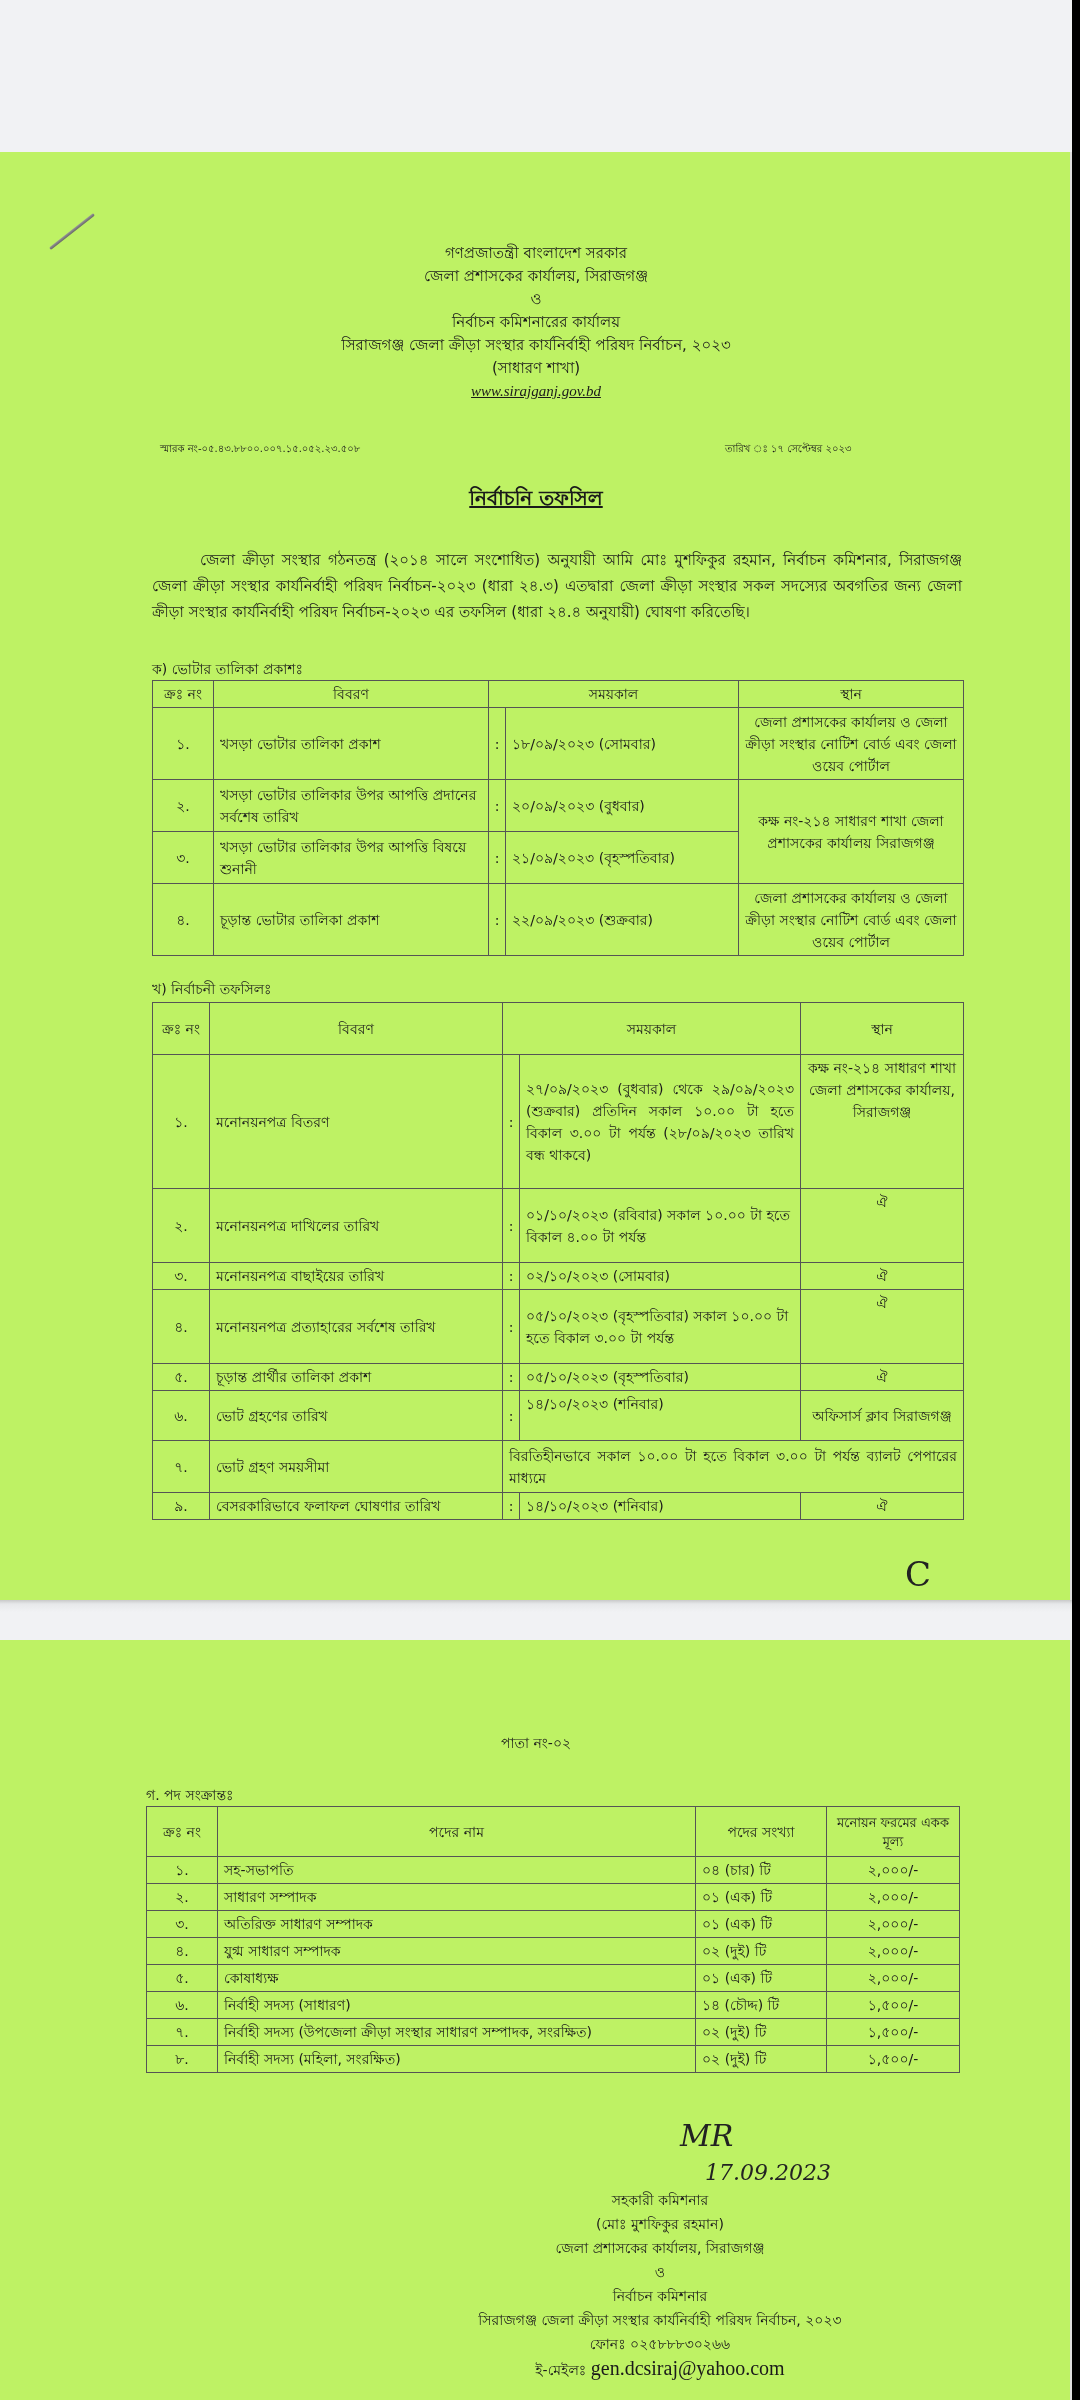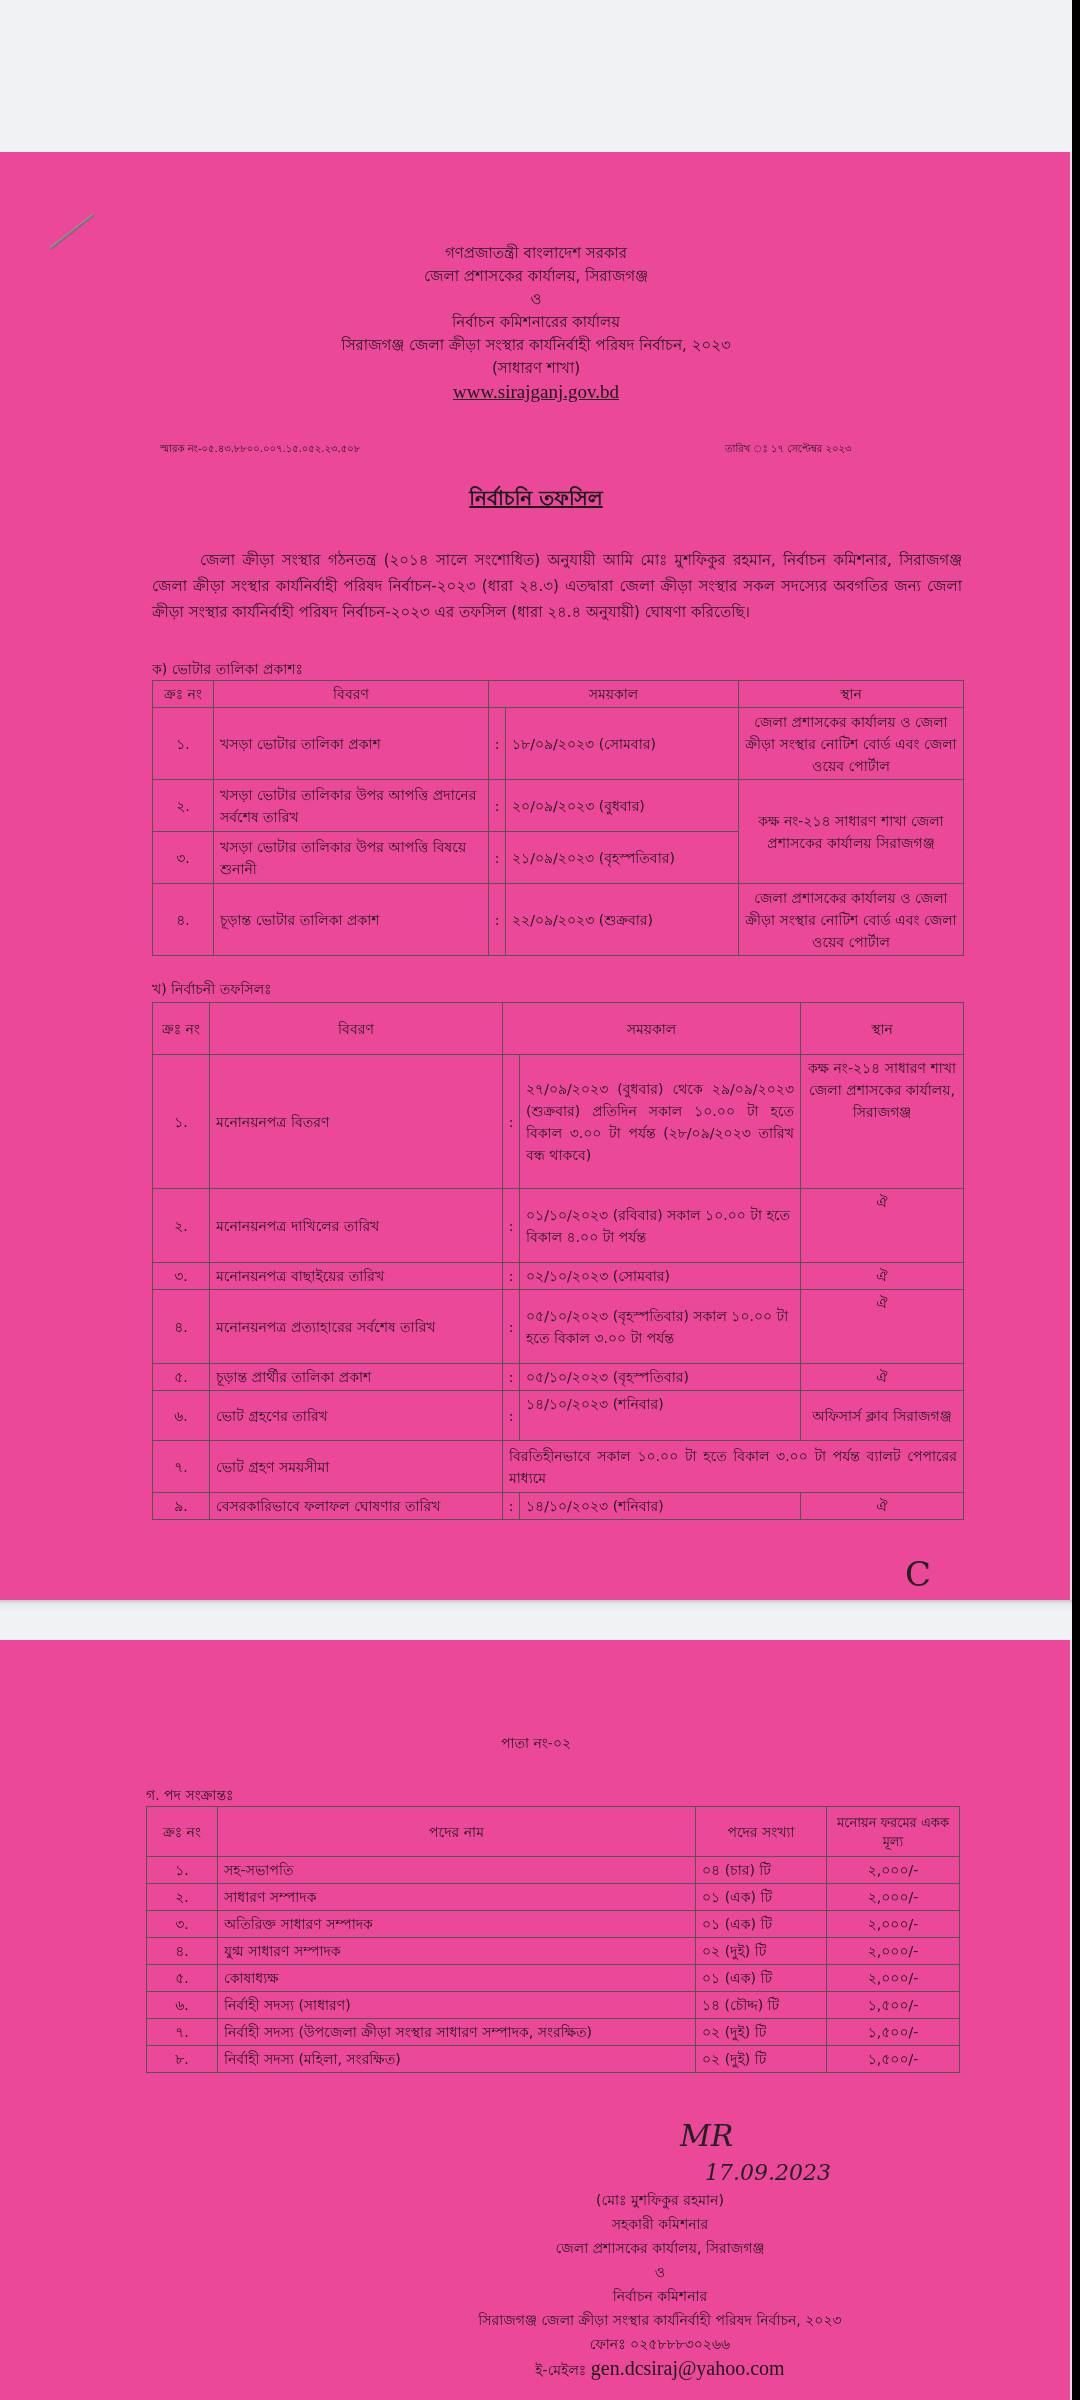--- a/index.html
+++ b/index.html
@@ -7,31 +7,31 @@
     width:1080px; height:2400px; overflow:hidden;
     background:#000;
     font-family:"DejaVu Sans", sans-serif;
     color:#1a1a1a;
   }
   .viewer {
     position:absolute; left:0; top:0; width:1072px; height:2400px;
     background:#f1f2f4;
   }
   .page {
-    position:absolute; left:0; width:1072px; background:#ec4899;
+    position:absolute; left:0; width:1072px; background:#bef264;
     box-shadow: inset -2px 0 0 #e0e0e0;
   }
   #page1 { top:152px; height:1448px; }
   #page2 { top:1640px; height:760px; }
   .gapshade { position:absolute; left:0; width:1072px; top:1600px; height:40px;
     background:linear-gradient(#c9c9c9 0px,#e7e8ea 4px,#f1f2f4 12px); }
   .slash { position:absolute; left:44px; top:78px; width:56px; height:3px;
     background:linear-gradient(#999,#666); transform:rotate(-38deg); border-radius:2px; }
   .center { position:absolute; left:0; width:1072px; text-align:center; font-size:15px; line-height:23px; }
-  .url { font-family:"Liberation Serif", serif; font-size:19px; text-decoration:underline; }
+  .url { font-family:"Liberation Serif", serif; font-size:15px; text-decoration:underline;font-style:italic; }
   .memo { position:absolute; font-size:10px; }
   .title { font-size:20px; text-decoration:underline; font-weight:bold; }
   .para { position:absolute; left:152px; width:810px; font-size:15px; line-height:26px; text-align:justify; text-indent:48px; }
   .sectlabel { position:absolute; font-size:14px; }
   table { position:absolute; border-collapse:collapse; font-size:14px; }
   td, th { border:1px solid #555; padding:2px 6px; vertical-align:middle; line-height:22px; font-weight:normal; }
   th { text-align:center; }
   td.c { text-align:center; }
   td.colon { width:8px; padding:0 4px; text-align:center; border-right:1px solid #555; }
   td.top { vertical-align:top;margin-top:6px; }
@@ -239,22 +239,22 @@
         <td>০২ (দুই) টি</td>
         <td class="c">১,৫০০/-</td>
       </tr>
     </tbody>
       </table>
 
     <div class="sig" style="left:680px; top:478px; font-size:30px;">MR</div>
     <div class="sig" style="left:705px; top:520px;">17.09.2023</div>
 
     <div class="center" style="left:300px; width:720px; top:548px; font-size:14px; line-height:24px;">
+      <div>সহকারী কমিশনার</div>
       <div>(মোঃ মুশফিকুর রহমান)</div>
-      <div>সহকারী কমিশনার</div>
       <div>জেলা প্রশাসকের কার্যালয়, সিরাজগঞ্জ</div>
       <div>ও</div>
       <div>নির্বাচন কমিশনার</div>
       <div>সিরাজগঞ্জ জেলা ক্রীড়া সংস্থার কার্যনির্বাহী পরিষদ নির্বাচন, ২০২৩</div>
       <div>ফোনঃ ০২৫৮৮৮৩০২৬৬</div>
       <div>
         <span>ই-মেইলঃ</span>
         <span class="email">gen.dcsiraj@yahoo.com</span>
       </div>
     </div>

